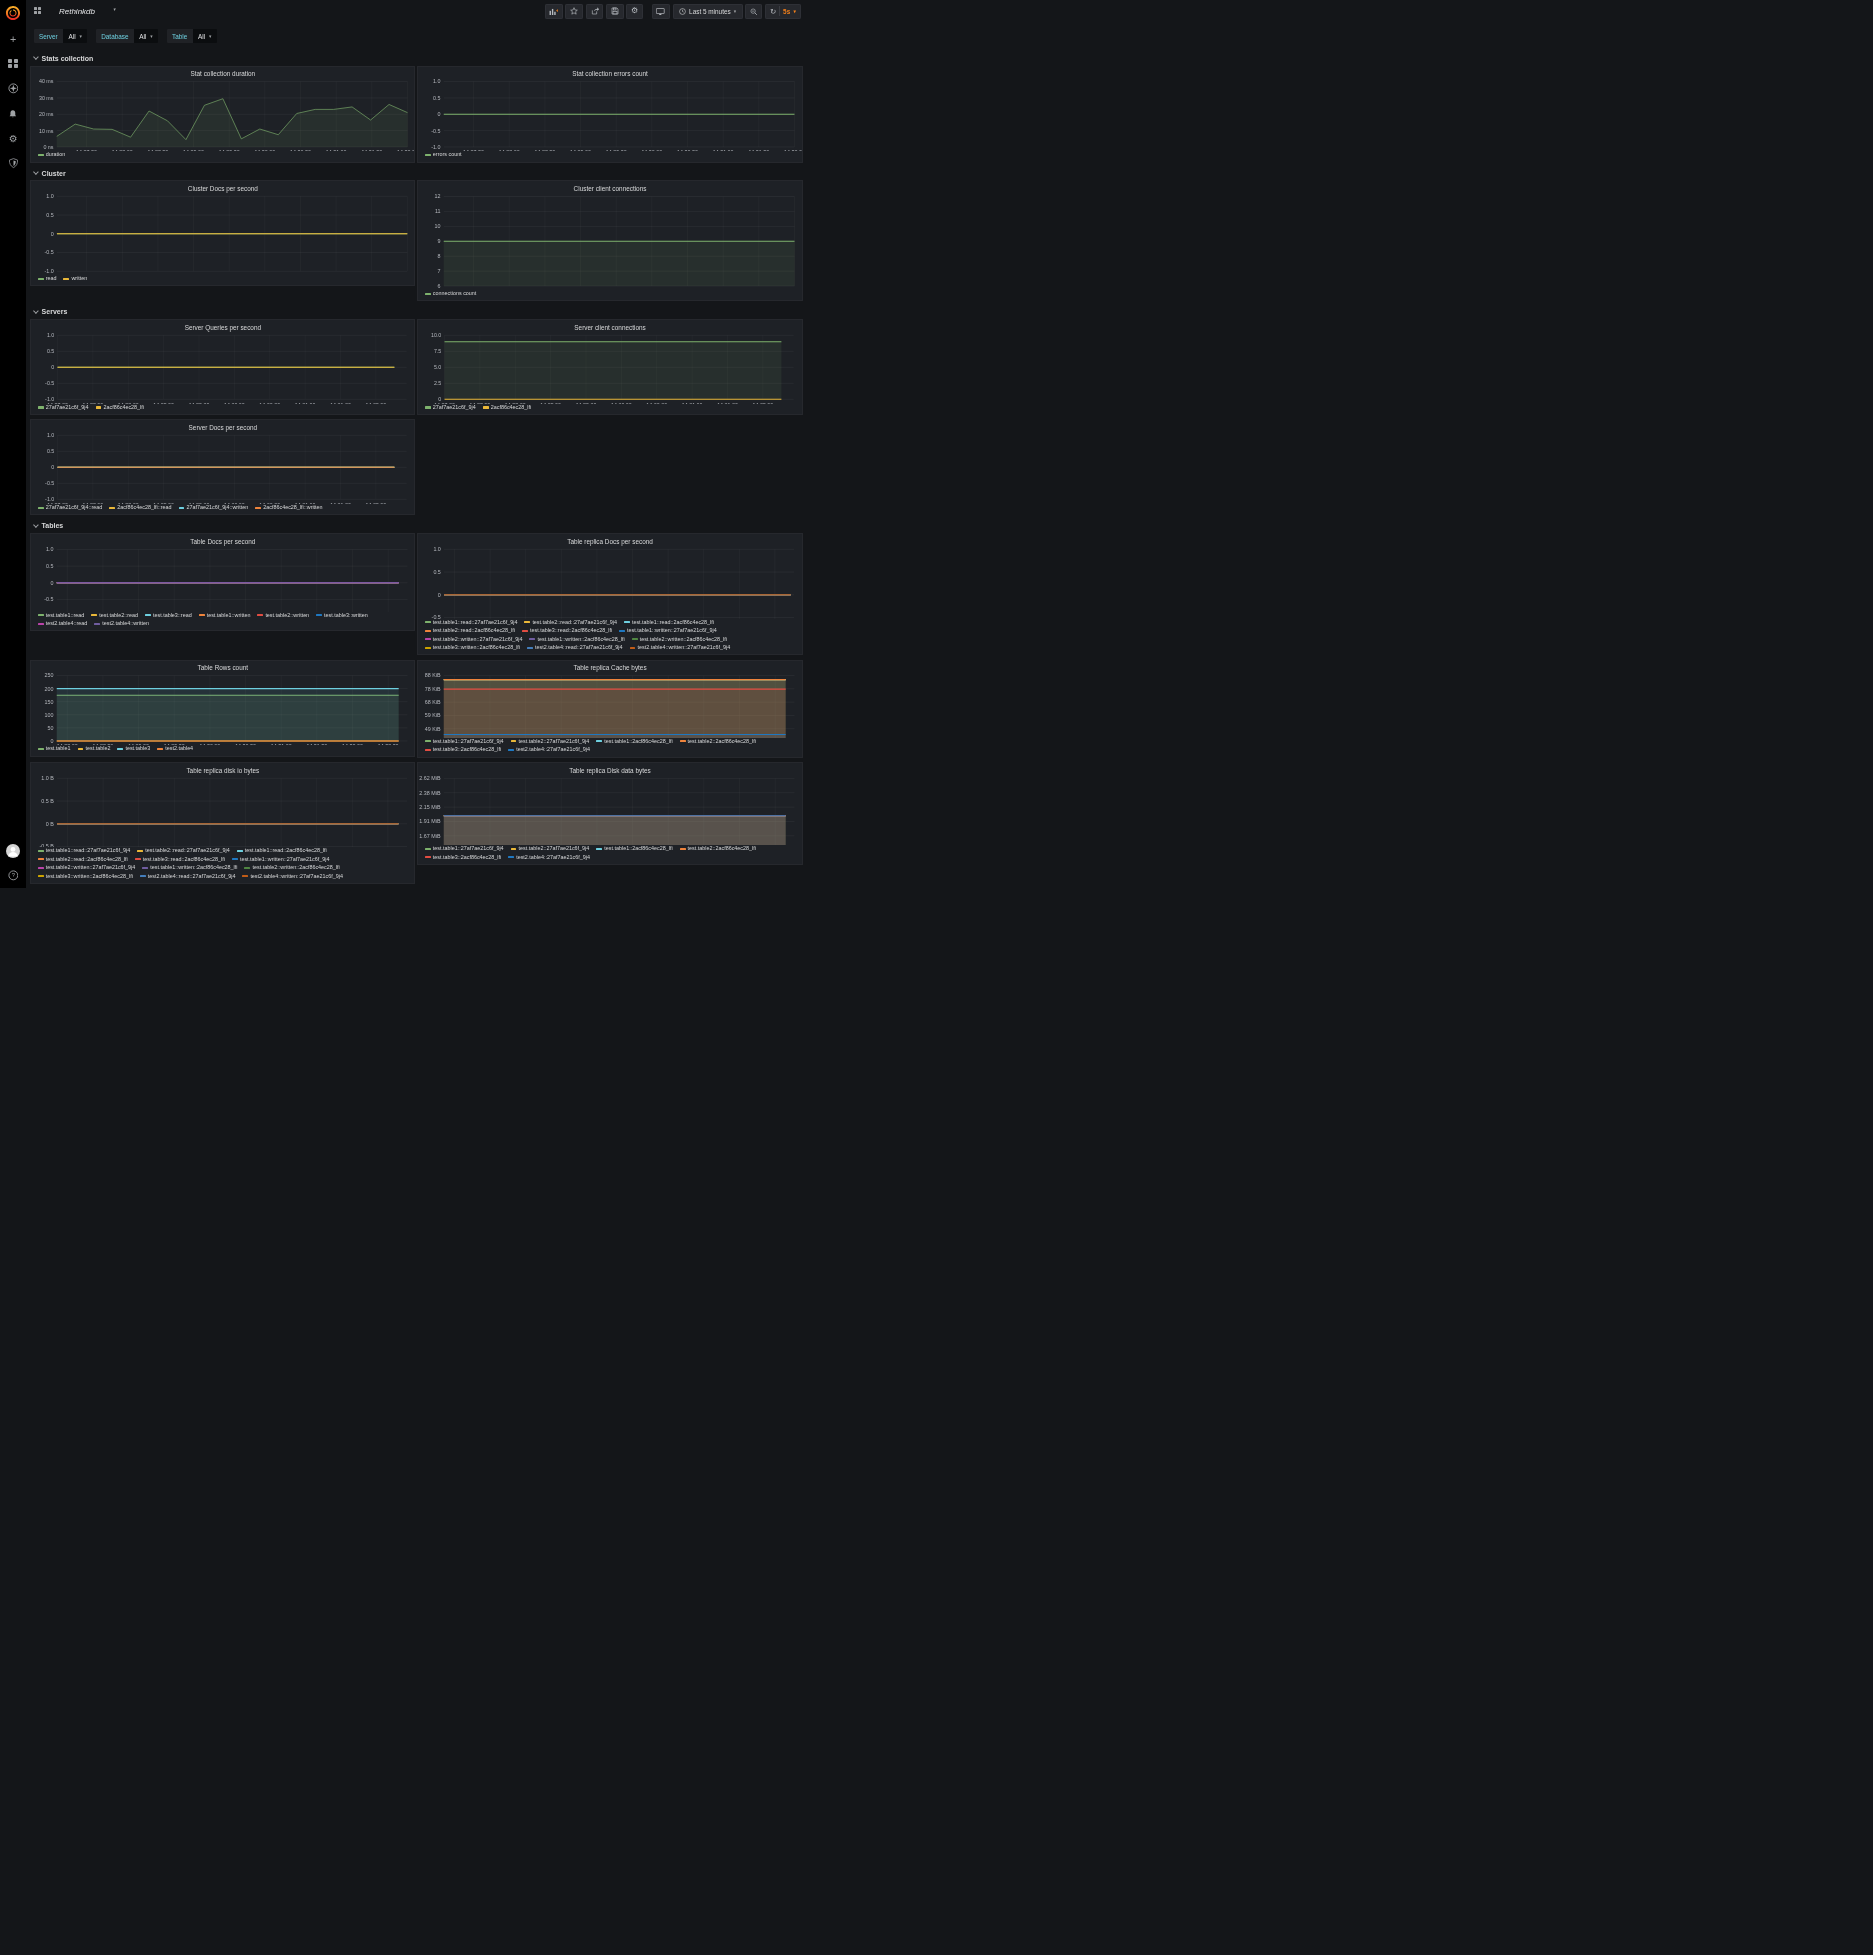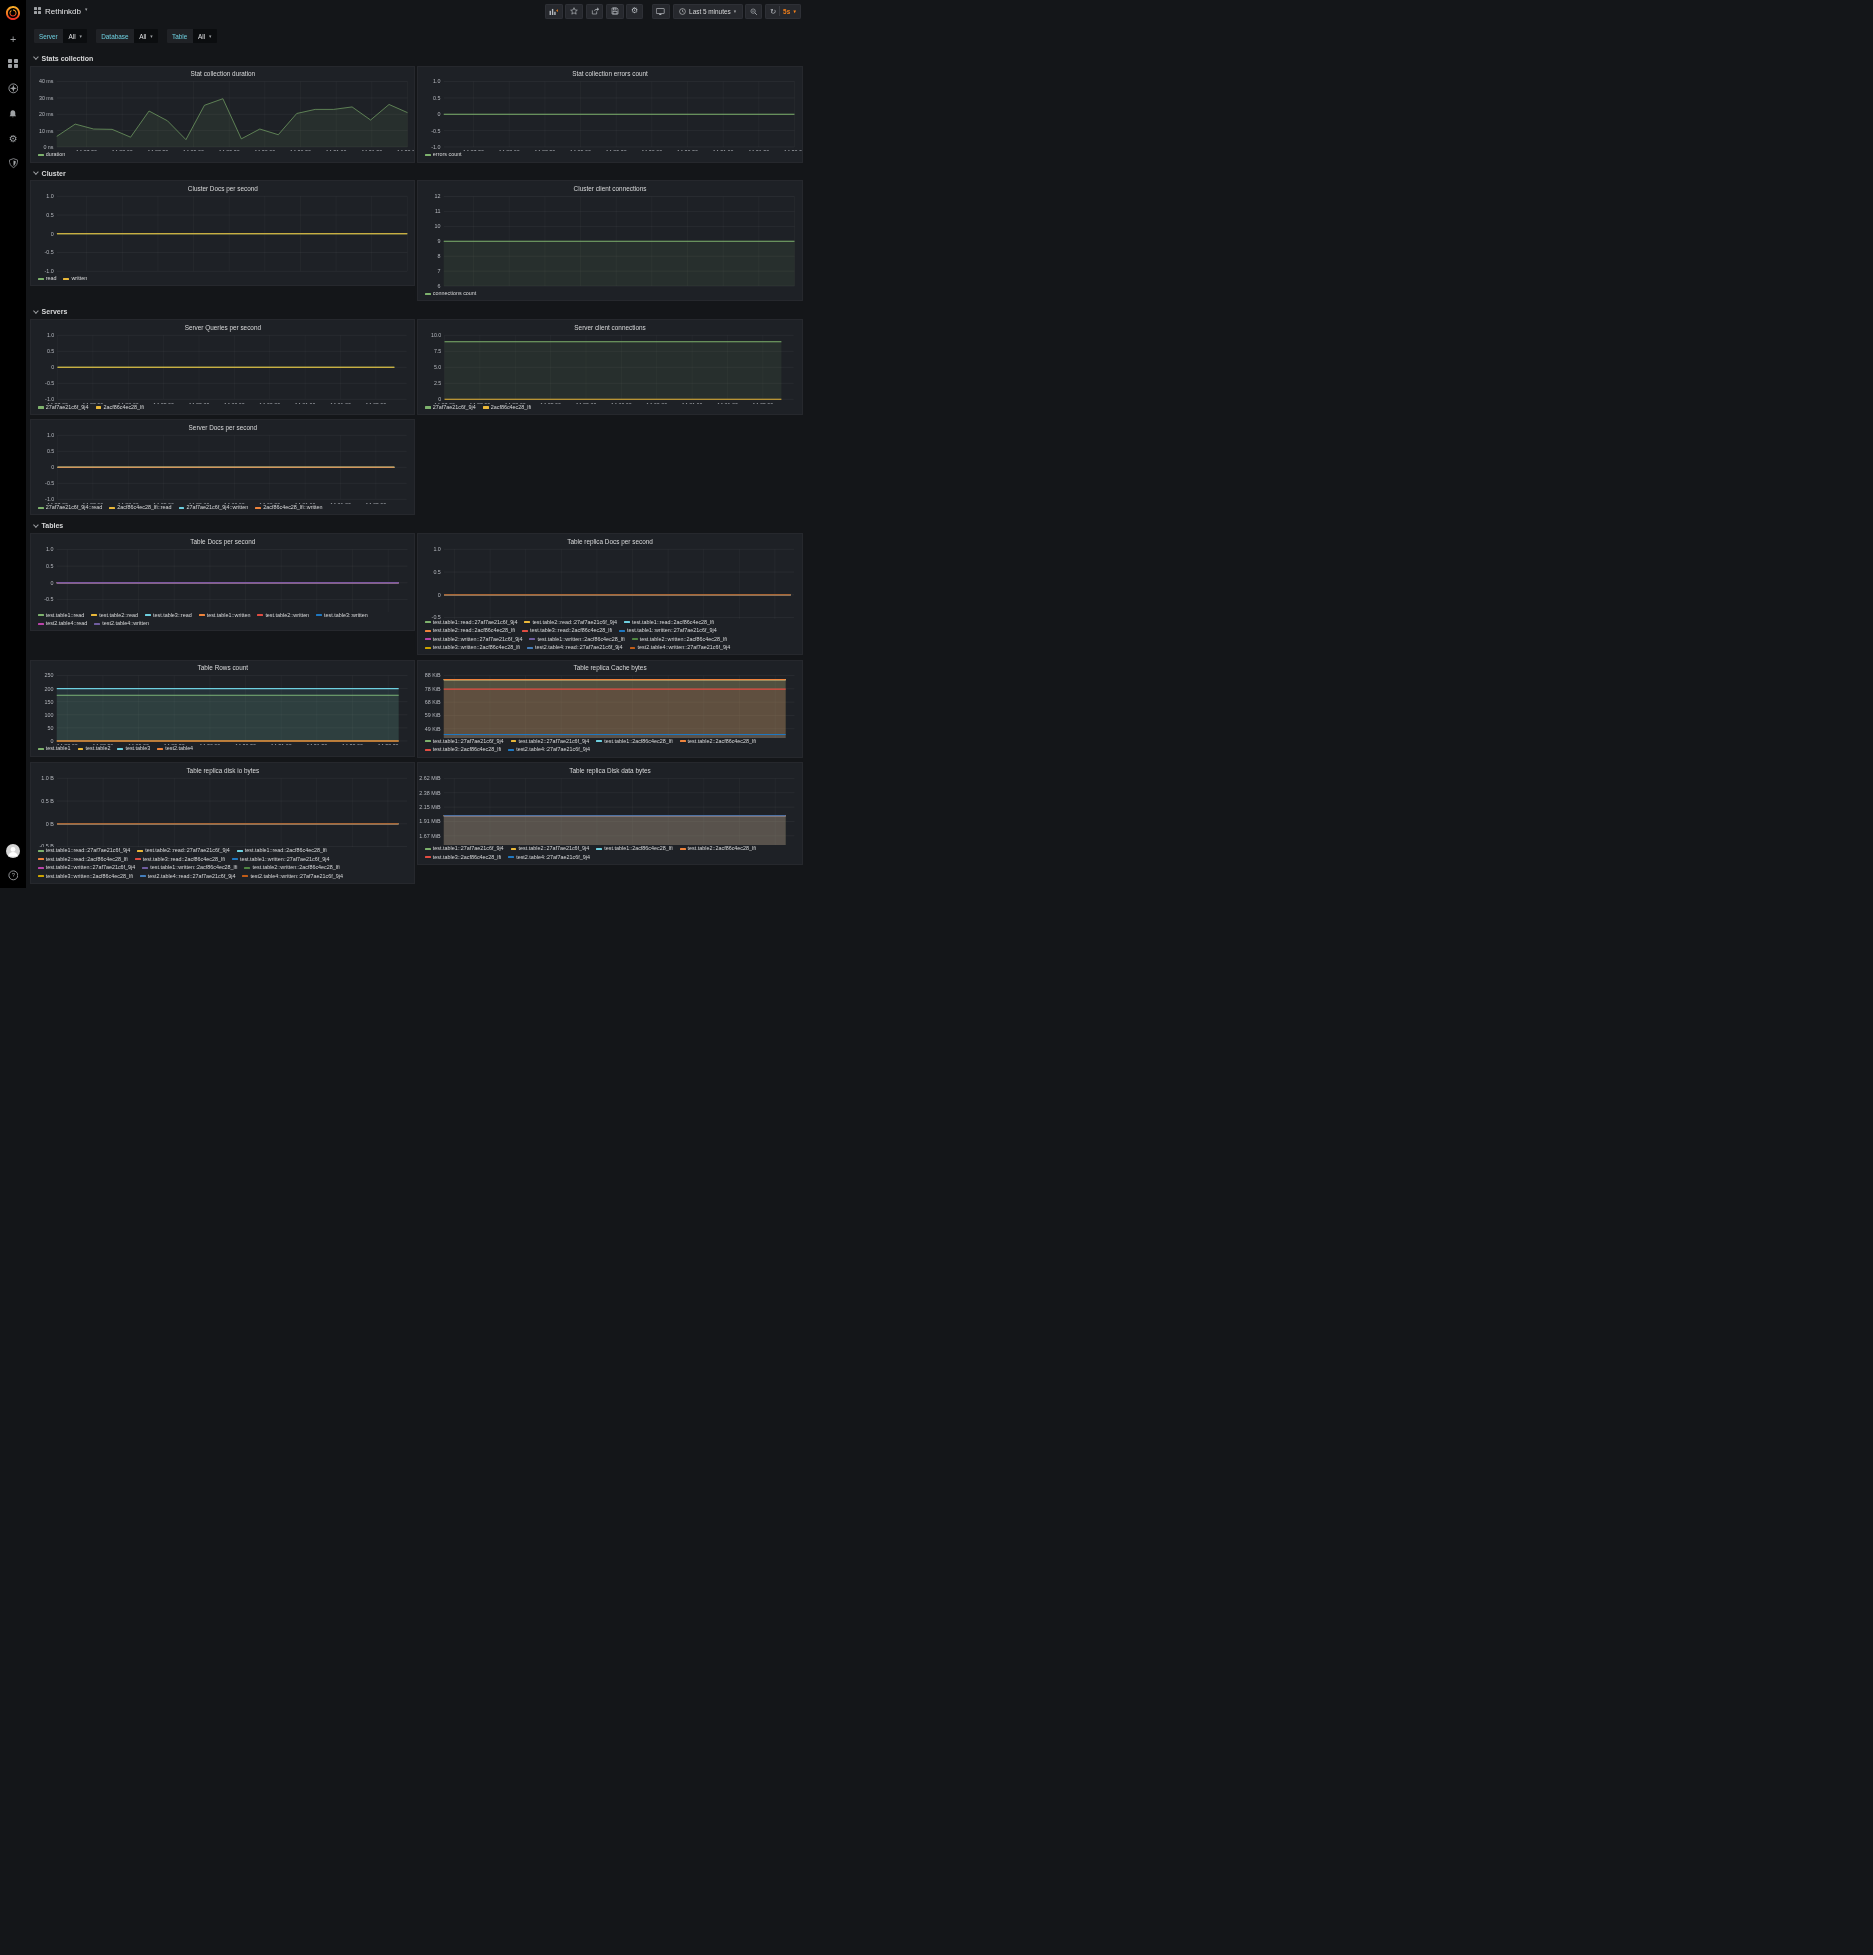--- a/index.html
+++ b/index.html
@@ -25,21 +25,21 @@
   .side-spacer { flex:1; }
   .grid4 { display:grid; grid-template-columns:4.3px 4.3px; grid-gap:1.1px; }
   .grid4 i { width:4.3px; height:4.3px; background:#9fa2a5; border-radius:0.8px; display:block; }
 
   
   .main { flex:1; min-width:0; }
   .header {
     height:22.5px; display:flex; align-items:center; justify-content:space-between;
     padding:0 6.4px 0 7.5px;
   }
-  .hleft { display:flex; align-items:flex-start; gap:4px; }
+  .hleft { display:flex; align-items:flex-start; gap:18px;font-style:italic; }
   .gridmini { display:grid; grid-template-columns:3.2px 3.2px; grid-gap:1.1px; }
   .gridmini i { width:3.2px; height:3.2px; background:#9fa2a5; border-radius:0.5px; display:block; }
   .dash-title { font-size:8px; color:#e3e4e6; }
   .caret { font-size:4.8px; color:#9fa2a5; }
   .hright { display:flex; align-items:center; gap:2.7px; }
   .tbtn {
     height:15px; min-width:15px; padding:0 3.8px; border-radius:1.1px;
     background:#26282d; border:0.5px solid #2e3036; color:#b7bbc0;
     display:inline-flex; align-items:center; justify-content:center; gap:3.2px;
     font-size:6.4px; cursor:pointer; white-space:nowrap;

